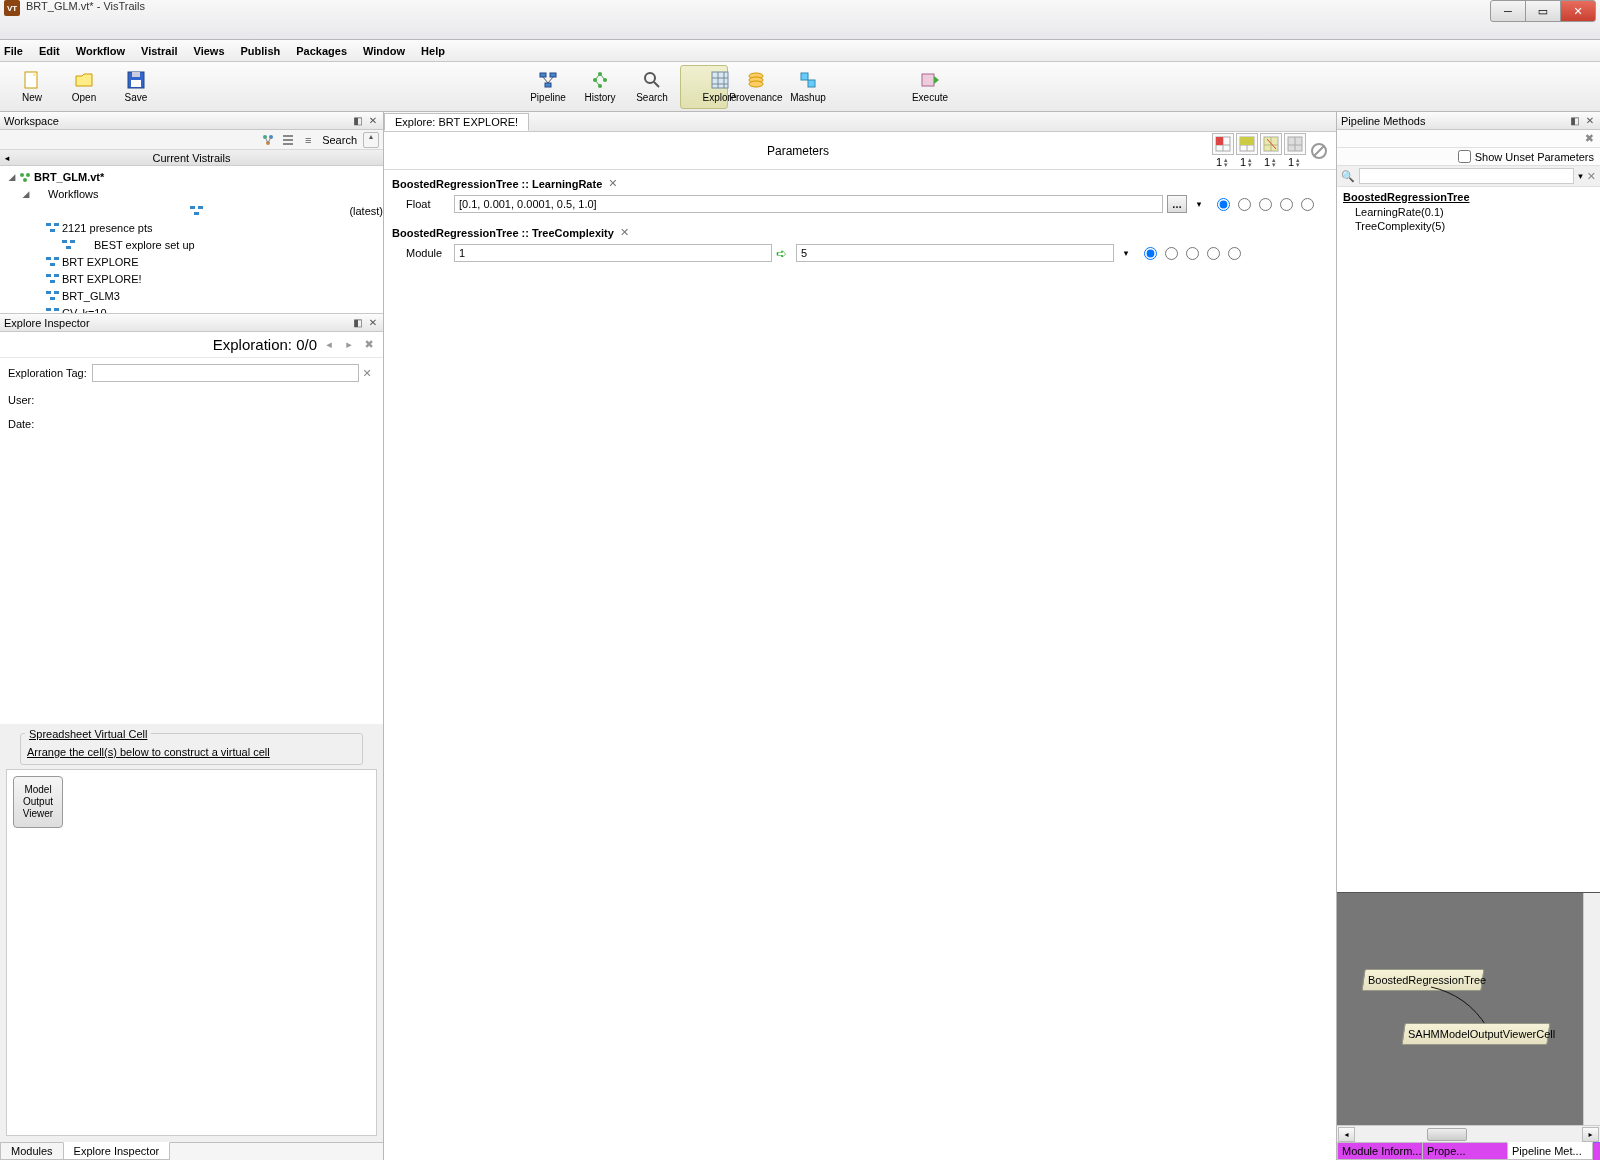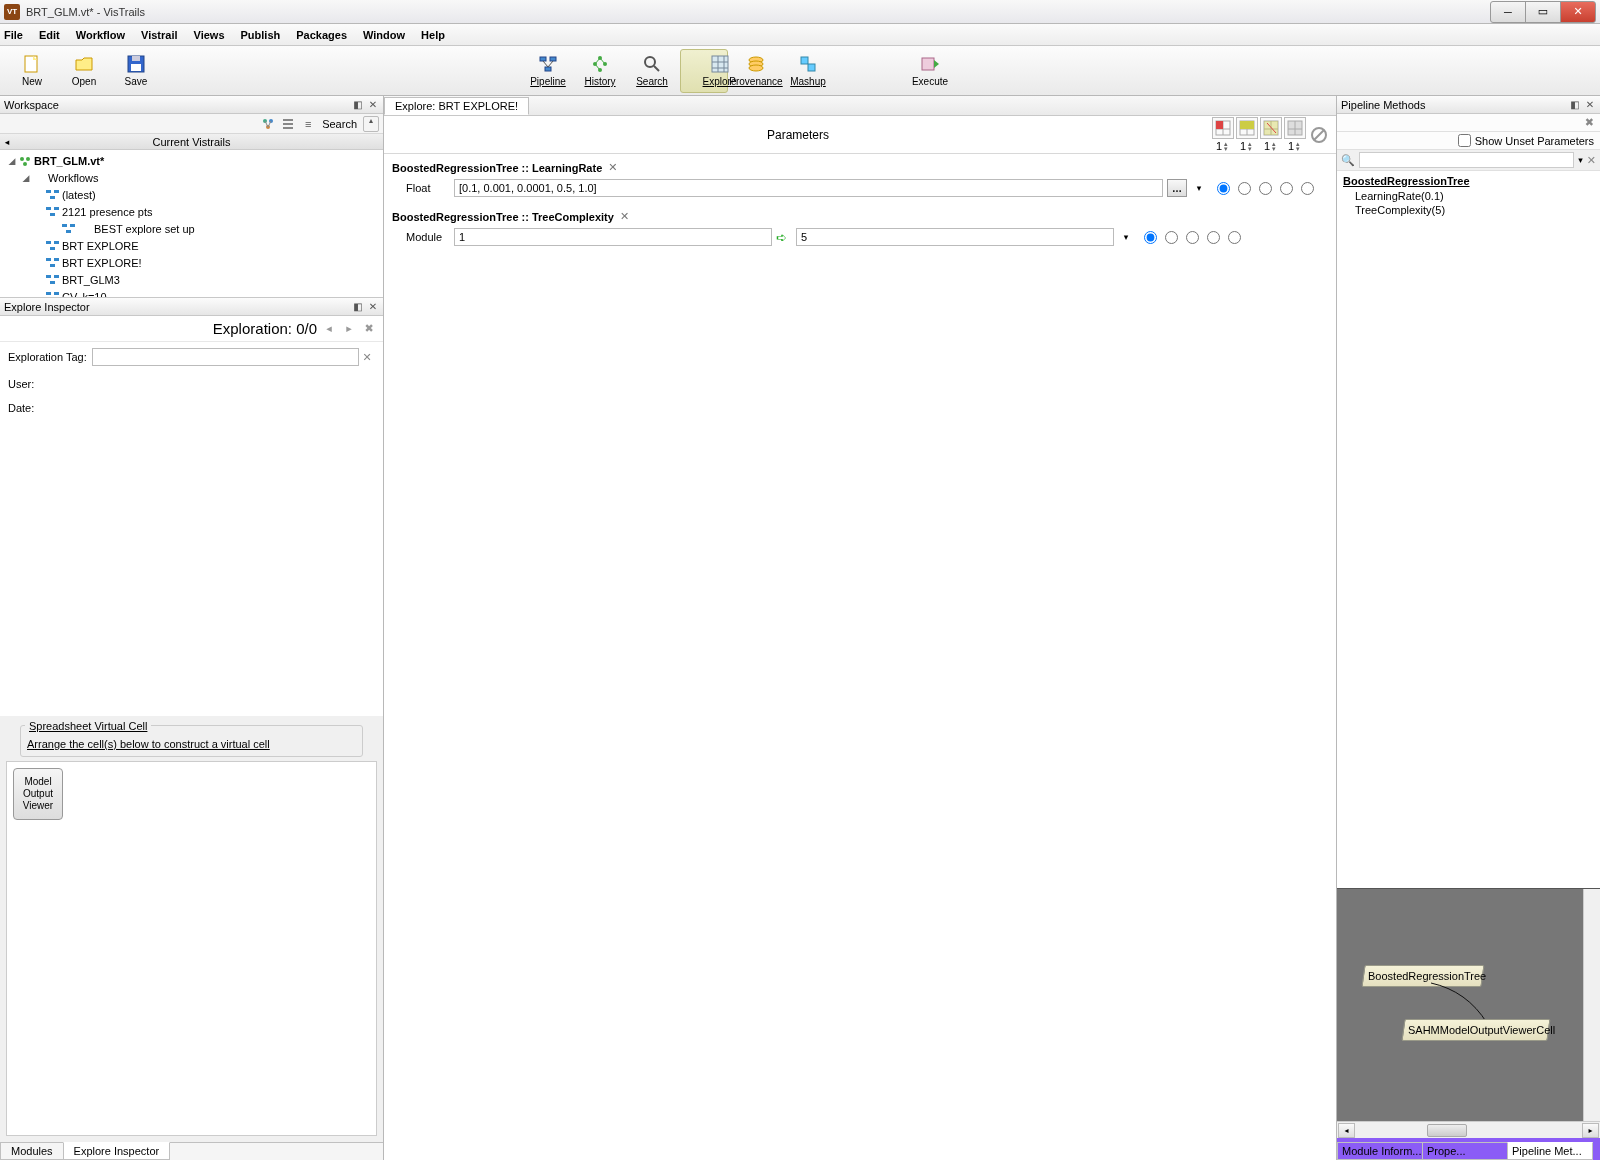--- a/index.html
+++ b/index.html
@@ -1,31 +1,31 @@
 <!DOCTYPE html>
 <html><head>
 <meta charset="utf-8">
 <style>
 * { box-sizing: border-box; margin: 0; padding: 0; font-family: "Segoe UI", Tahoma, sans-serif; font-size: 11px; }
 body { background: #f0f0f0; width: 1600px; height: 1160px; overflow: hidden; display: flex; flex-direction: column; }
-.titlebar { height: 24px; background: linear-gradient(#f8f8f8,#e8e8ec); display: flex; align-items: center; padding: 0 4px; border-bottom: 1px solid #b8b8b8; }
+.titlebar { height: 40px; background: linear-gradient(#f8f8f8,#e8e8ec); display: flex; align-items: flex-start; padding: 0 4px; border-bottom: 1px solid #b8b8b8; }
 .titlebar .app-icon { width: 16px; height: 16px; background: #8b4513; color: #fff; font-size: 8px; font-weight: bold; display: flex; align-items: center; justify-content: center; margin-right: 6px; border-radius: 2px; }
 .titlebar .title { flex: 1; color: #333; }
 .win-controls { display: flex; gap: 0; }
 .win-btn { width: 36px; height: 22px; display: flex; align-items: center; justify-content: center; border: 1px solid #999; background: linear-gradient(#f5f5f5,#dcdcdc); margin-left: -1px; }
 .win-btn.min { border-top-left-radius: 3px; border-bottom-left-radius: 3px; }
 .win-btn.close { background: linear-gradient(#e86c5d,#c84030); color: #fff; border-top-right-radius: 3px; border-bottom-right-radius: 3px; }
 .menubar { height: 22px; background: linear-gradient(#fbfbfb,#ededed); display: flex; align-items: center; padding: 0 4px; border-bottom: 1px solid #c8c8c8; }
 .menubar span { margin-right: 16px; cursor: default; font-weight: bold; }
 .toolbar { height: 50px; background: linear-gradient(#fcfcfc,#eaeaea); display: flex; align-items: center; padding: 4px 8px; border-bottom: 1px solid #b8b8b8; }
 .tb-btn { display: flex; flex-direction: column; align-items: center; justify-content: center; width: 48px; height: 44px; margin-right: 4px; border: 1px solid transparent; border-radius: 3px; cursor: default; }
 .tb-btn.active { background: linear-gradient(#f0f0d0,#e0e0b0); border: 1px solid #c0c080; padding-left: 31px; }
 .tb-btn .ico { width: 20px; height: 20px; margin-bottom: 2px; display: flex; align-items: center; justify-content: center; }
 .tb-btn .lbl { font-size: 10px; }
-.tb-group2 { display: flex; margin-left: 360px; text-decoration: underline; }
+.tb-group2 { display: flex; margin-left: 360px; }
 .main { flex: 1; display: flex; overflow: hidden; }
 .left-col { width: 384px; display: flex; flex-direction: column; border-right: 1px solid #b8b8b8; }
 .panel-hdr { height: 18px; background: linear-gradient(#fcfcfc,#e6e6e6); border-bottom: 1px solid #c8c8c8; display: flex; align-items: center; padding: 0 4px; font-size: 11px; }
 .panel-hdr .hdr-title { flex: 1; }
 .panel-hdr .hdr-icons { display: flex; gap: 3px; }
 .panel-hdr .hi { width: 12px; height: 12px; display: flex; align-items: center; justify-content: center; font-size: 10px; color: #555; cursor: default; }
 .ws-toolbar { height: 20px; display: flex; align-items: center; justify-content: flex-end; padding: 2px 4px; border-bottom: 1px solid #d8d8d8; gap: 4px; background: #f5f5f5; }
 .ws-search { font-size: 11px; cursor: default; padding: 0 2px; }
 .ws-ico { width: 16px; height: 16px; display: flex; align-items: center; justify-content: center; font-size: 11px; color: #555; }
 .vistrails-hdr { height: 16px; background: linear-gradient(#f0f0f0,#e0e0e0); text-align: center; border-bottom: 1px solid #ccc; display: flex; align-items: center; }
@@ -88,21 +88,21 @@
 .pm-search .mag { color: #7ab; }
 .pm-search input { flex: 1; height: 16px; border: 1px solid #ccc; }
 .pm-search .dd { font-size: 9px; }
 .pm-search .clr { color: #888; }
 .pm-list { flex: 1; background: #fff; padding: 2px 4px; }
 .pm-module { font-weight: bold; text-decoration: underline; color: #000; padding: 2px 2px; }
 .pm-item { padding: 1px 2px 1px 14px; }
 .mini-pipeline { height: 250px; background: #777; border-top: 1px solid #555; position: relative; overflow: hidden; }
 .node { position: absolute; background: linear-gradient(#f5f2d8,#e5e0c0); border: 1px solid #998; font-size: 9px; padding: 4px; text-align: center; border-radius: 2px; transform: skewX(-8deg); }
 .node .inner { transform: skewX(8deg); display: block; }
-.right-tabs { display: flex; border-top: 5px solid #8b5cf6; background: #8b5cf6; }
+.right-tabs { display: flex; border-top: 1px solid #8b5cf6; background: #d946ef; }
 .right-tabs .btab { padding: 2px 4px; border: 1px solid #c0c0c0; margin-top: -1px; margin-right: -1px; font-size: 11px; white-space: nowrap; overflow: hidden; width: 86px; }
 .right-tabs .btab.active { background: #fff; border-top: 1px solid #fff; }
 .scrollbar-h { height: 17px; background: #f0f0f0; border-top: 1px solid #ccc; position: relative; }
 .scrollbar-h .sb-l, .scrollbar-h .sb-r { position: absolute; width: 17px; height: 15px; top: 1px; background: linear-gradient(#fafafa,#ddd); border: 1px solid #bbb; display: flex; align-items: center; justify-content: center; font-size: 8px; }
 .scrollbar-h .sb-l { left: 1px; } .scrollbar-h .sb-r { right: 1px; }
 .scrollbar-h .thumb { position: absolute; top: 2px; left: 90px; width: 40px; height: 13px; background: linear-gradient(#eee,#ccc); border: 1px solid #aaa; border-radius: 2px; }
 </style>
 </head>
 <body>
 
@@ -293,21 +293,21 @@
               </svg>
             </span>
           </span>
           <span class="tlbl">BRT_GLM.vt*</span>
         </div>
         <div class="tree-row" style="padding-left: 20px;">
           <span class="tw">◢</span>
           <span class="ti"></span>
           <span class="tlbl">Workflows</span>
         </div>
-        <div class="tree-row" style="padding-left: 34px;">
+        <div class="tree-row" style="padding-left: 34px; justify-content: space-between;">
           <span class="tw"></span>
           <span class="ti">
             <span class="wf-ico">
               <svg width="14" height="10">
                 <rect x="0" y="0" width="5" height="3" fill="#38c"></rect>
                 <rect x="8" y="0" width="5" height="3" fill="#38c"></rect>
                 <rect x="4" y="6" width="5" height="3" fill="#38c"></rect>
               </svg>
             </span>
           </span>

